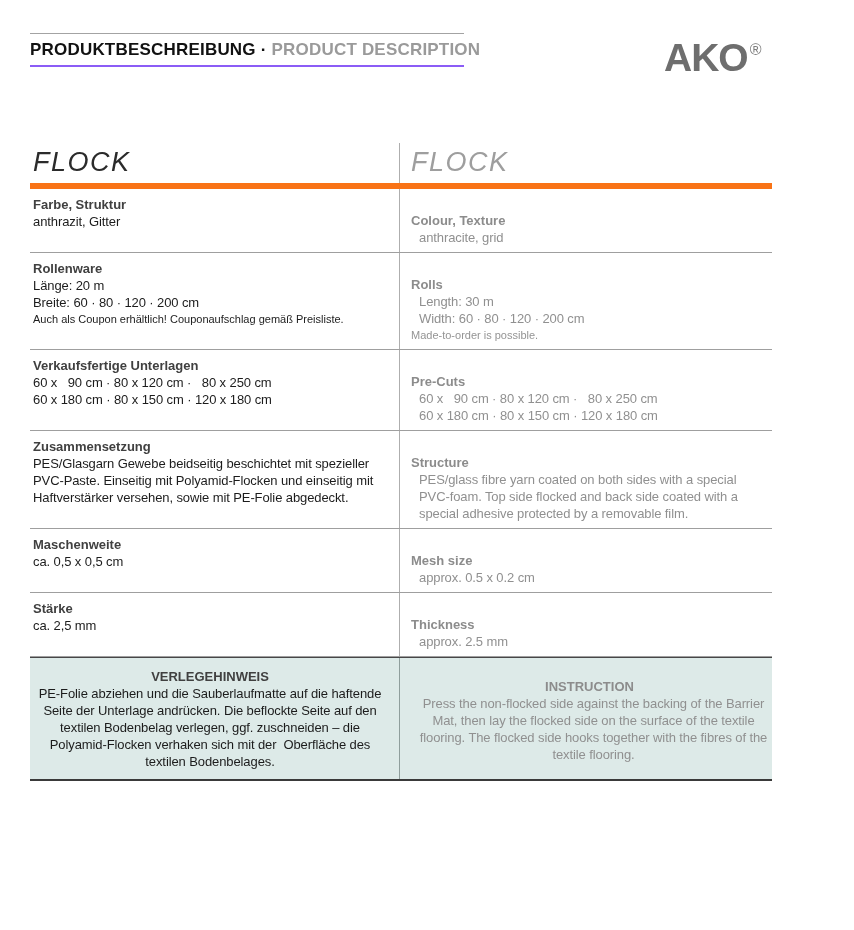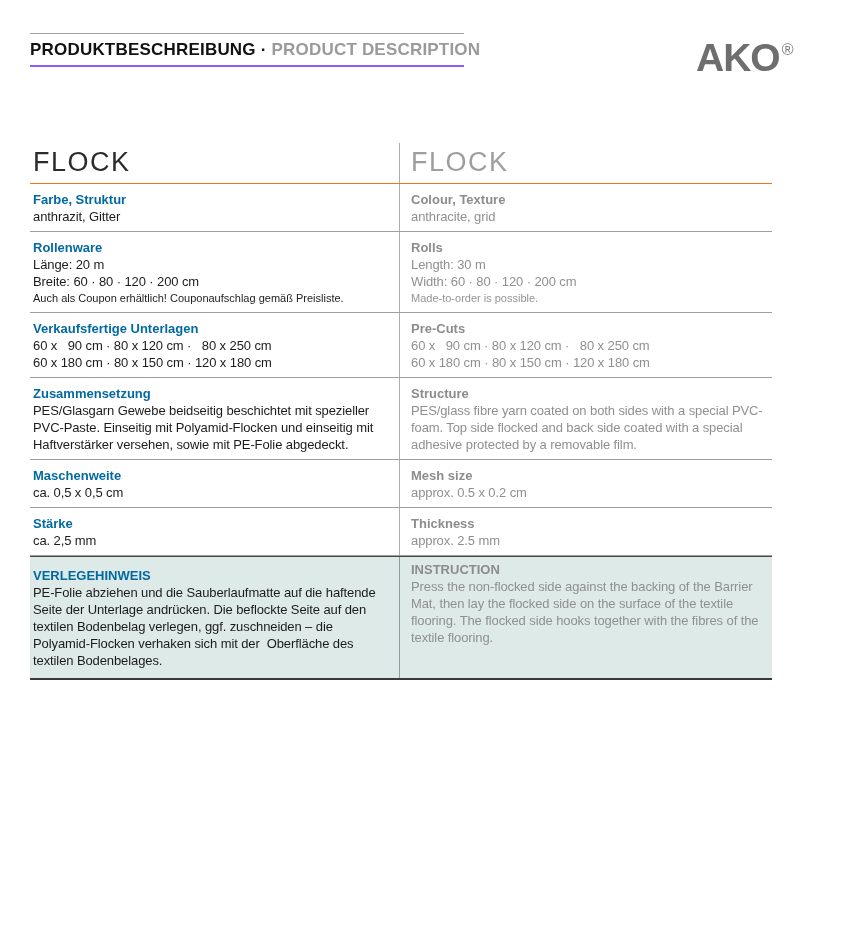--- a/index.html
+++ b/index.html
@@ -20,66 +20,67 @@
     padding: 6px 0 5px 0;
     font-size: 17px; font-weight: bold; letter-spacing: 0.2px;
     white-space: nowrap;
   }
   .doc-header .de { color: #111; }
   .doc-header .sep { color: #111; }
   .doc-header .en { color: #9a9a9a; }
 
   
   .logo {
-    position: absolute; left: 696px; top: 40px;
+    position: absolute; left: 664px; top: 40px;
     color: #6e6e6e; white-space: nowrap;
   }
   .logo .logo-text {
     font-size: 39px; font-weight: 800; letter-spacing: -1px; line-height: 36px;
   }
   .logo .reg {
     font-size: 16px; font-weight: normal; color: #7d7d7d;
     position: relative; top: -16px; left: 2px;
   }
 
   
   .ptable { position: absolute; left: 30px; top: 143px; width: 742px; }
   .row { display: grid; grid-template-columns: 370px 1fr; }
   .cell-de {
     border-right: 1px solid #aeaeae;
     padding: 7px 12px 6px 3px;
   }
   .cell-en { padding: 7px 4px 6px 11px; }
 
   .row-title .cell-de, .row-title .cell-en { padding-top: 4px; padding-bottom: 5px; }
-  .row-title { border-bottom: 1px solid #f97316; }
+  .row-title { border-bottom: 6px solid #f97316; font-style: italic; }
   .ptitle {
     font-size: 27px; line-height: 31px; font-weight: 400;
     letter-spacing: 1.5px; color: #2b2b2b;
   }
   .ptitle.en { color: #9e9e9e; }
 
   .row-sec { border-bottom: 1px solid #9f9f9f; }
   .row-sec:last-of-type { border-bottom: none; }
 
-  h3 { font-size: 13px; line-height: 17px; font-weight: bold; color: #0369a1; }
-  .cell-en h3 { color: #8c8c8c; }
+  h3 { font-size: 13px; line-height: 17px; font-weight: bold; color: #404040; }
+  .cell-en h3 { color: #8c8c8c; margin-top: 16px; }
   .line, .para {
     font-size: 13px; line-height: 17px; color: #1c1c1c;
     letter-spacing: -0.1px; white-space: pre-wrap;
   }
-  .cell-en .line, .cell-en .para { color: #909090; }
+  .cell-en .line, .cell-en .para { color: #909090; margin-left: 8px; }
   .note { font-size: 11px; line-height: 15px; color: #1c1c1c; padding-top: 1px; }
   .cell-en .note { color: #949494; }
 
   
   .row-note {
     background: #ddeae8;
     border-top: 1px solid #474747;
     border-bottom: 2px solid #3a3a3a;
+    text-align: center;
   }
   .row-note .cell-de { border-right-color: #8f9e9c; padding-top: 10px; padding-bottom: 9px; }
   .row-note .cell-en { padding-top: 4px; padding-bottom: 9px; }
 </style>
 </head>
 <body>
 
 <div class="page">
 
   <div class="doc-header">

